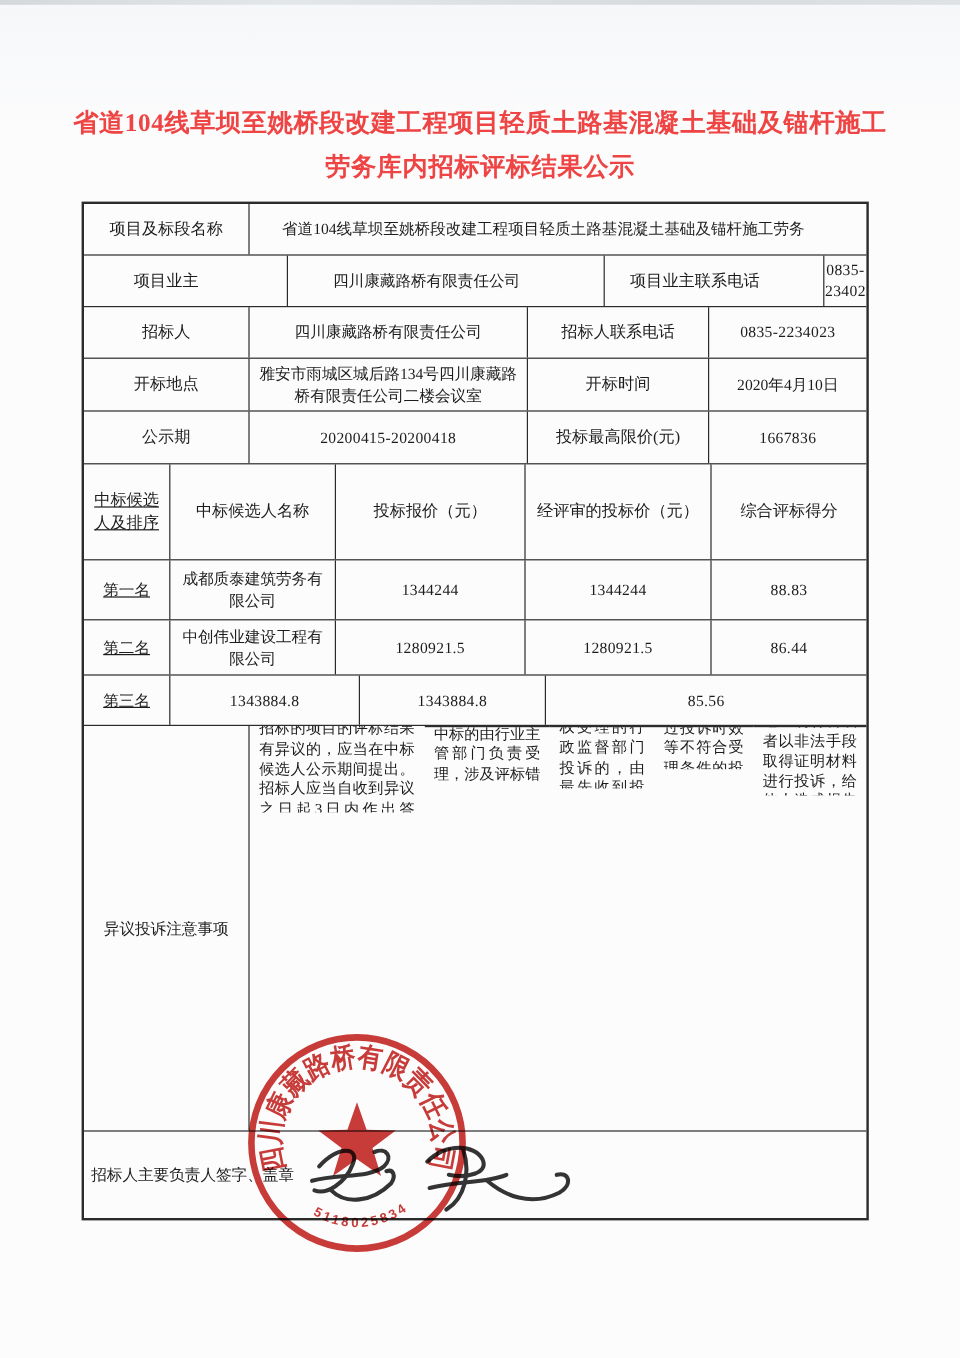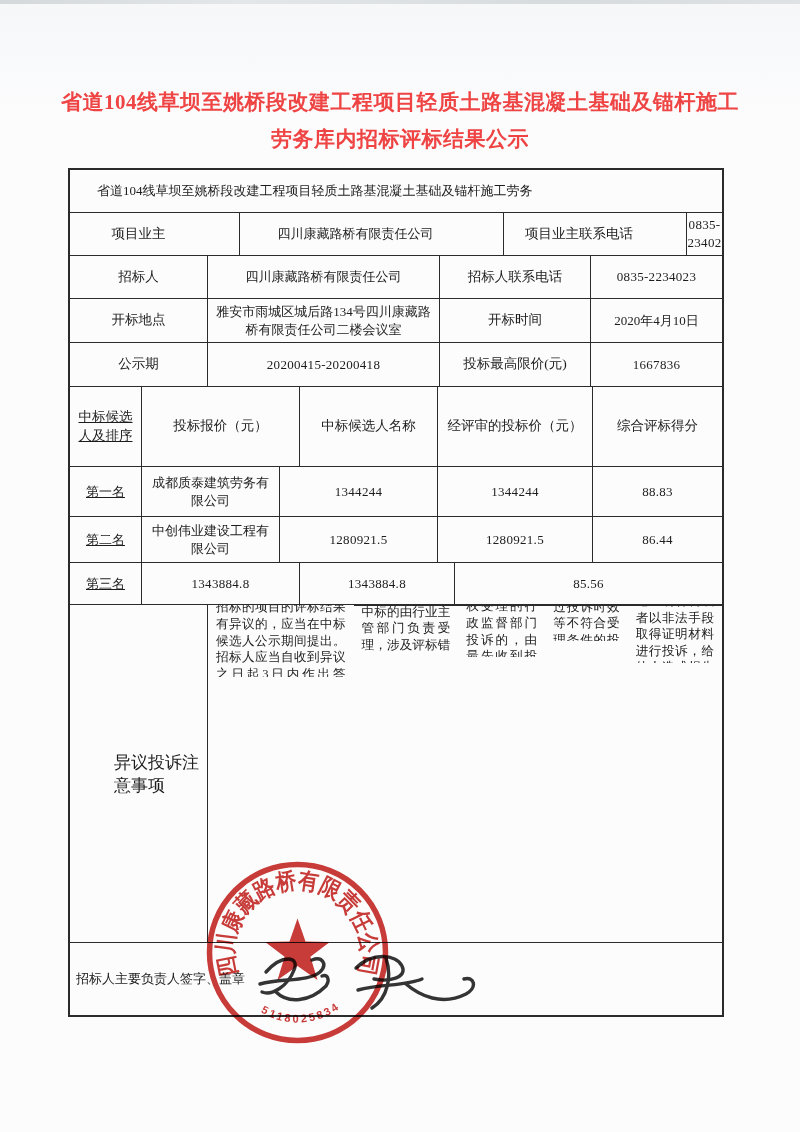--- a/index.html
+++ b/index.html
@@ -49,21 +49,21 @@
   .c-val2{flex:1;}
   .c-span{flex:1;}
   
   .k-rank{width:71px;flex:none;text-decoration:underline;}
   .k-name{width:138px;flex:none;}
   .k-bid{width:158px;flex:none;}
   .k-eval{width:155px;flex:none;}
   .k-score{flex:1;}
   
   .notice-label{width:137px;flex:none;box-sizing:border-box;
-    display:flex;align-items:center;justify-content:center;font-size:17px;padding-left:44px;}
+    display:flex;align-items:center;justify-content:center;font-size:13px;}
   .notice-body{flex:1;border-left:1px solid #2b2b2b;display:flex;flex-direction:row;box-sizing:border-box;}
   .notice-item{
     box-sizing:border-box;border-top:1px solid #2b2b2b;
     display:flex;align-items:center;
     padding:2px 8px;font-size:12.6px;line-height:1.32;text-align:justify;overflow:hidden;
   }
   .notice-item:first-child{border-top:none;}
   
   .sig-row{display:flex;align-items:center;padding-left:6px;box-sizing:border-box;border-top:1px solid #2b2b2b;}
   .sig-row .sig-label{font-size:13px;}
@@ -84,20 +84,21 @@
 <div class="paper-tint"></div>
 
 <div class="doc-title">
   <div>省道104线草坝至姚桥段改建工程项目轻质土路基混凝土基础及锚杆施工</div>
   <div>劳务库内招标评标结果公示</div>
 </div>
 
 <div class="bid-table">
 
   <div class="trow" style="height:42px;">
+    <div class="tcell c-lab lbl">项目及标段名称</div>
     <div class="tcell c-span left">省道104线草坝至姚桥段改建工程项目轻质土路基混凝土基础及锚杆施工劳务</div>
   </div>
 
   <div class="trow" style="height:43px;gap:32px;">
     <div class="tcell c-lab lbl">项目业主</div>
     <div class="tcell c-val">四川康藏路桥有限责任公司</div>
     <div class="tcell c-lab2 lbl">项目业主联系电话</div>
     <div class="tcell c-val2 num">0835-2234023</div>
   </div>
 
@@ -117,22 +118,22 @@
 
   <div class="trow" style="height:44px;">
     <div class="tcell c-lab lbl">公示期</div>
     <div class="tcell c-val num">20200415-20200418</div>
     <div class="tcell c-lab2 lbl">投标最高限价(元)</div>
     <div class="tcell c-val2 num">1667836</div>
   </div>
 
   <div class="trow" style="height:80px;">
     <div class="tcell k-rank lbl">中标候选人及排序</div>
+    <div class="tcell k-name lbl">中标候选人名称</div>
     <div class="tcell k-bid lbl">投标报价（元）</div>
-    <div class="tcell k-name lbl">中标候选人名称</div>
     <div class="tcell k-eval lbl">经评审的投标价（元）</div>
     <div class="tcell k-score lbl">综合评标得分</div>
   </div>
 
   <div class="trow" style="height:50px;">
     <div class="tcell k-rank">第一名</div>
     <div class="tcell k-name">成都质泰建筑劳务有限公司</div>
     <div class="tcell k-bid num">1344244</div>
     <div class="tcell k-eval num">1344244</div>
     <div class="tcell k-score num">88.83</div>

